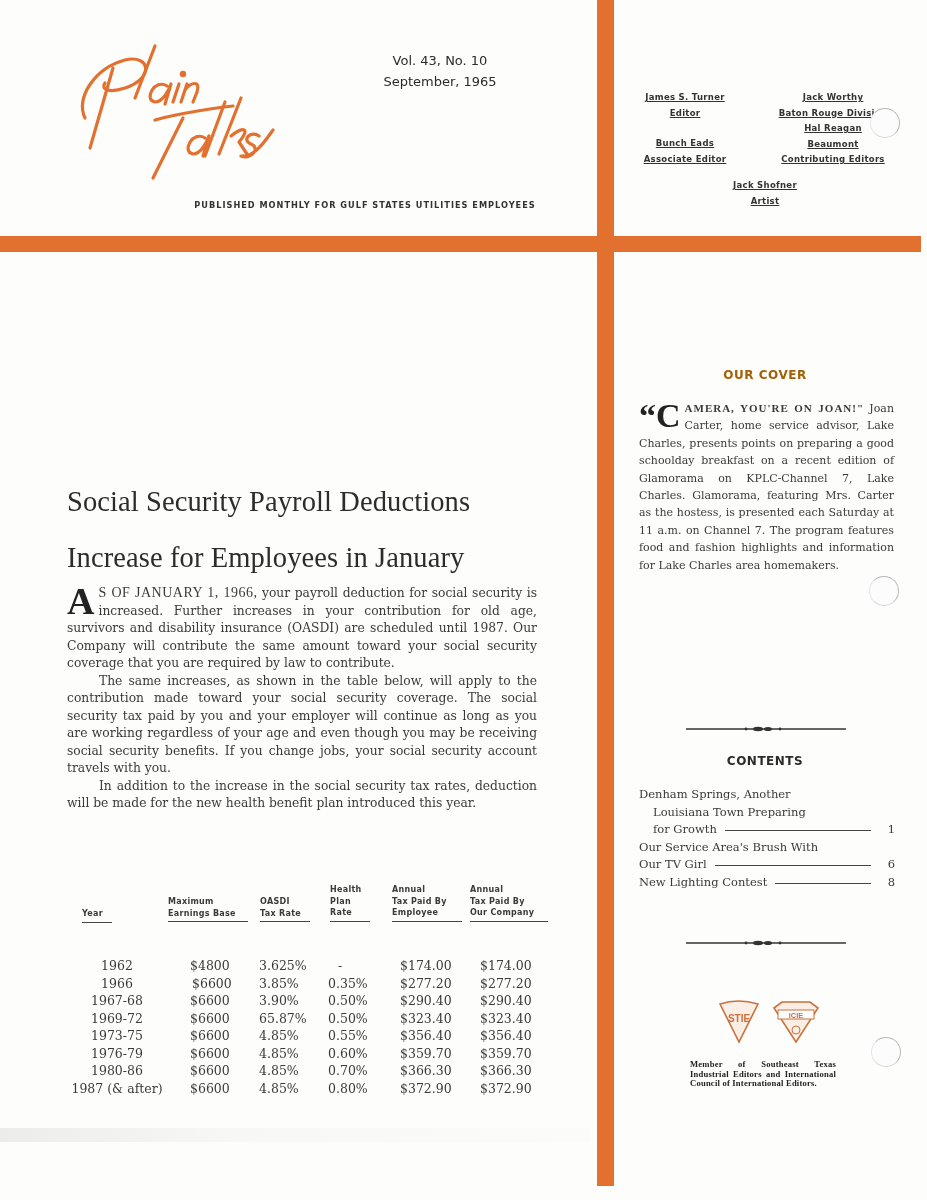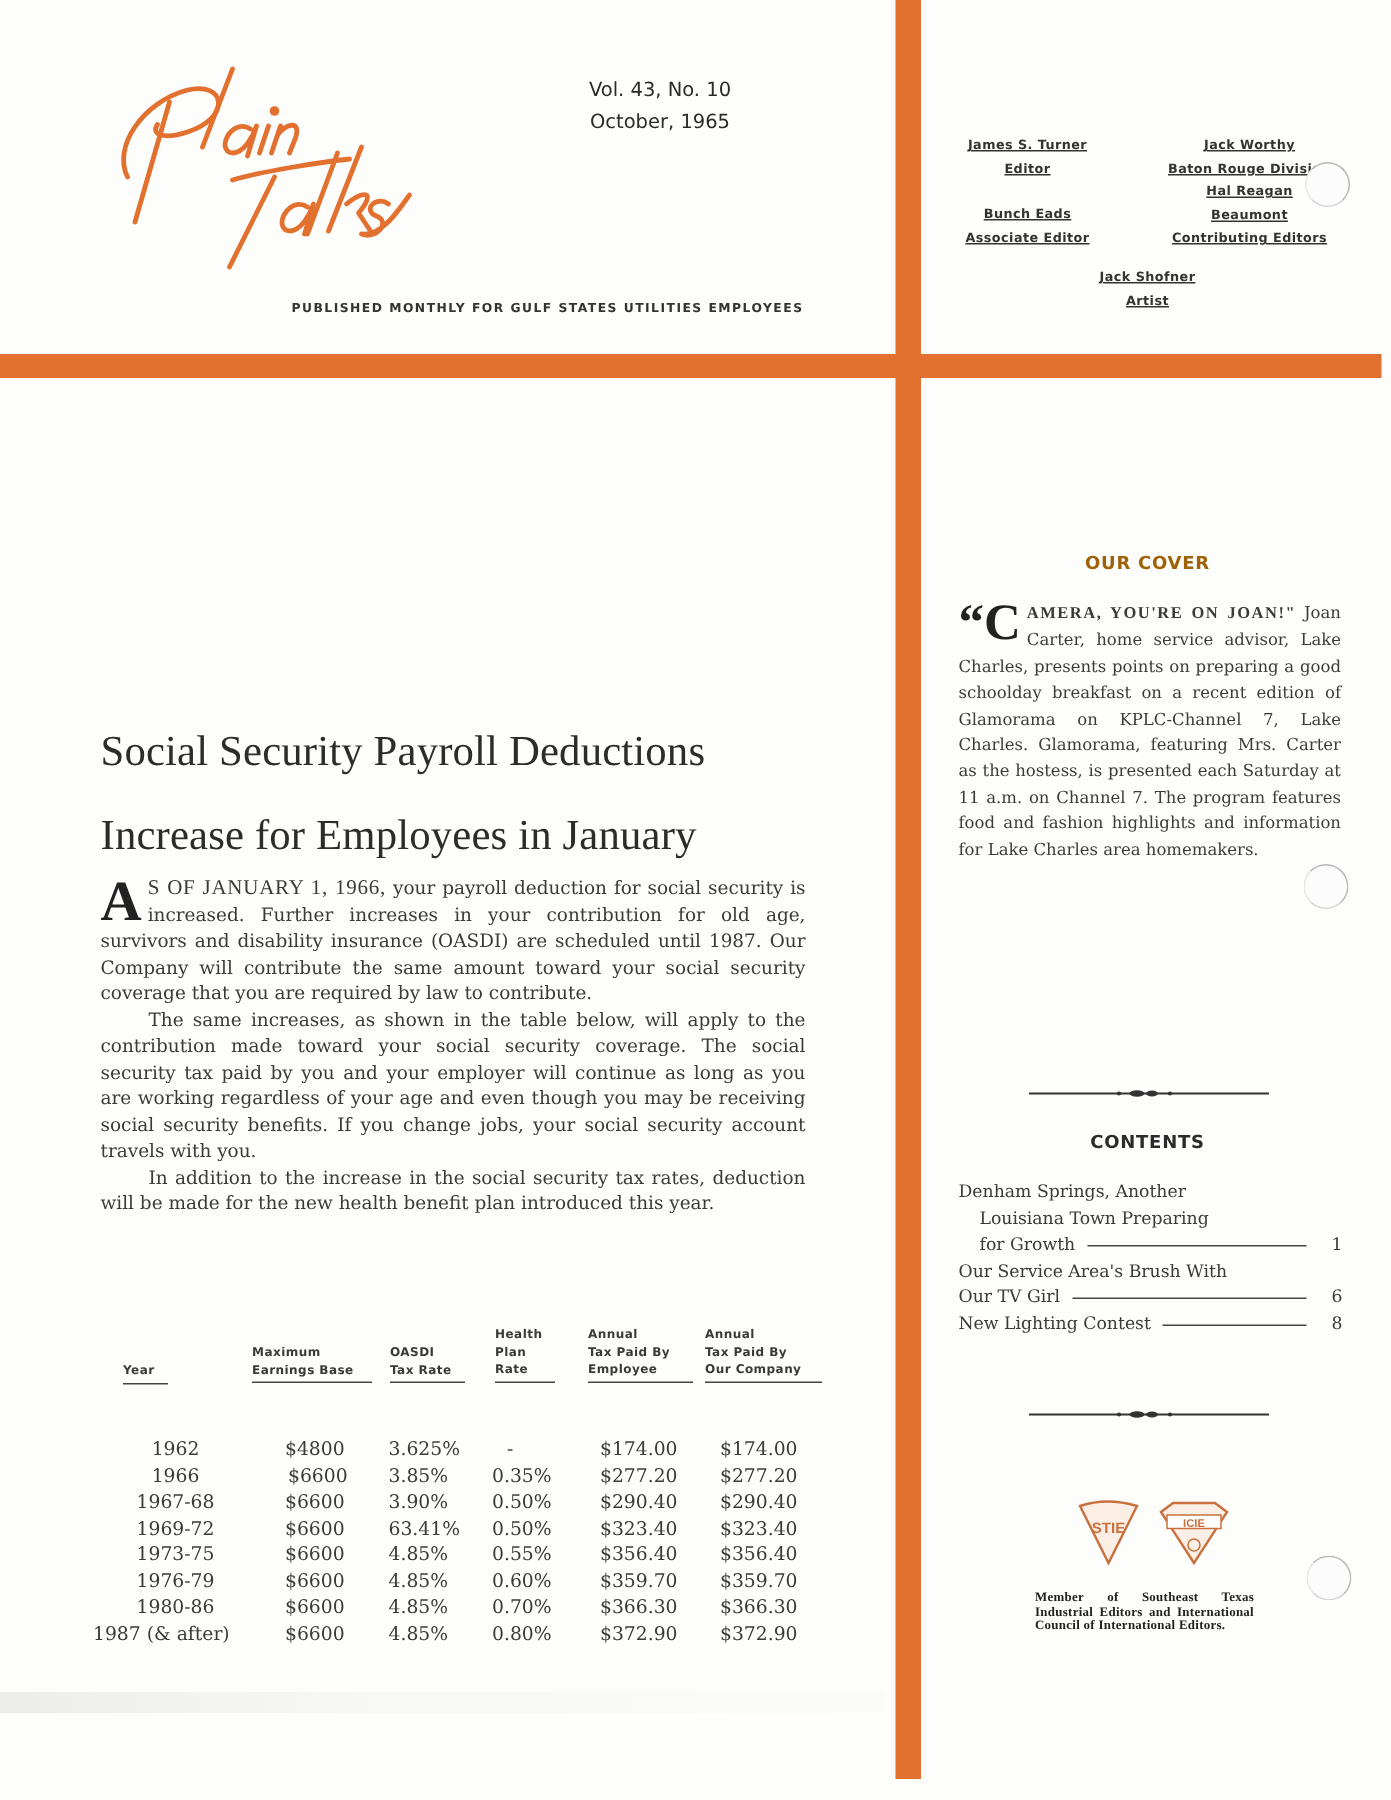--- a/index.html
+++ b/index.html
@@ -43,21 +43,21 @@
   .th-max { left: 168px; width: 80px; top: 896px; }
   .th-oasdi { left: 260px; width: 50px; top: 896px; }
   .th-health { left: 330px; width: 40px; top: 884px; }
   .th-emp { left: 392px; width: 70px; top: 884px; }
   .th-comp { left: 470px; width: 78px; top: 884px; }
 
   .tbl { position: absolute; left: 62px; top: 958px; font-family: "DejaVu Serif", serif; font-size: 12.5px; color: #3a3a3a; }
   .tbl-row { position: relative; height: 17.5px; }
   .tbl-row span { position: absolute; top: 0; white-space: nowrap; }
   .c-year { left: 0; width: 110px; text-align: center; }
-  .c-year.left { text-align: left; }
+  .c-year.left { text-align: center; }
   .c-max { left: 128px; }
   .c-oasdi { left: 197px; }
   .c-health { left: 266px; }
   .c-emp { left: 338px; }
   .c-comp { left: 418px; }
 
   .cover-title { position: absolute; left: 640px; top: 368px; width: 250px; text-align: center;
                  font-family: "DejaVu Sans", sans-serif; font-size: 12px; font-weight: bold; color: #a16207; letter-spacing: 0.5px; }
   .cover-text { position: absolute; left: 639px; top: 400px; width: 255px;
                 font-family: "DejaVu Serif", serif; font-size: 11px; line-height: 17.4px; color: #3a3a3a; text-align: justify; }
@@ -114,21 +114,21 @@
       <path d="M150 100 C 138 92, 126 114, 138 116 C 146 116, 152 104, 154 98 L 148 118"></path>
       <path d="M170 64 L 150 118"></path>
       <path d="M186 60 L 164 116 M 176 98 C 188 88, 196 90, 184 104 L 192 116"></path>
       <path d="M204 98 C 196 92, 186 102, 196 106 C 206 110, 196 122, 186 118 C 200 120, 212 100, 218 92"></path>
     </g>
   </svg>
 </div>
 
 <div class="vol">
   <div>Vol. 43, No. 10</div>
-  <div>October, 1965</div>
+  <div>September, 1965</div>
 </div>
 
 <div class="published">PUBLISHED MONTHLY FOR GULF STATES UTILITIES EMPLOYEES</div>
 
 <div class="masthead">
   <div class="mh-col mh-left">
     <div>James S. Turner</div>
     <div>Editor</div>
     <div class="mh-gap"></div>
     <div>Bunch Eads</div>
@@ -206,21 +206,21 @@
     <span class="c-year">1967-68</span>
     <span class="c-max">$6600</span>
     <span class="c-oasdi">3.90%</span>
     <span class="c-health">0.50%</span>
     <span class="c-emp">$290.40</span>
     <span class="c-comp">$290.40</span>
   </div>
   <div class="tbl-row">
     <span class="c-year">1969-72</span>
     <span class="c-max">$6600</span>
-    <span class="c-oasdi">63.41%</span>
+    <span class="c-oasdi">65.87%</span>
     <span class="c-health">0.50%</span>
     <span class="c-emp">$323.40</span>
     <span class="c-comp">$323.40</span>
   </div>
   <div class="tbl-row">
     <span class="c-year">1973-75</span>
     <span class="c-max">$6600</span>
     <span class="c-oasdi">4.85%</span>
     <span class="c-health">0.55%</span>
     <span class="c-emp">$356.40</span>

